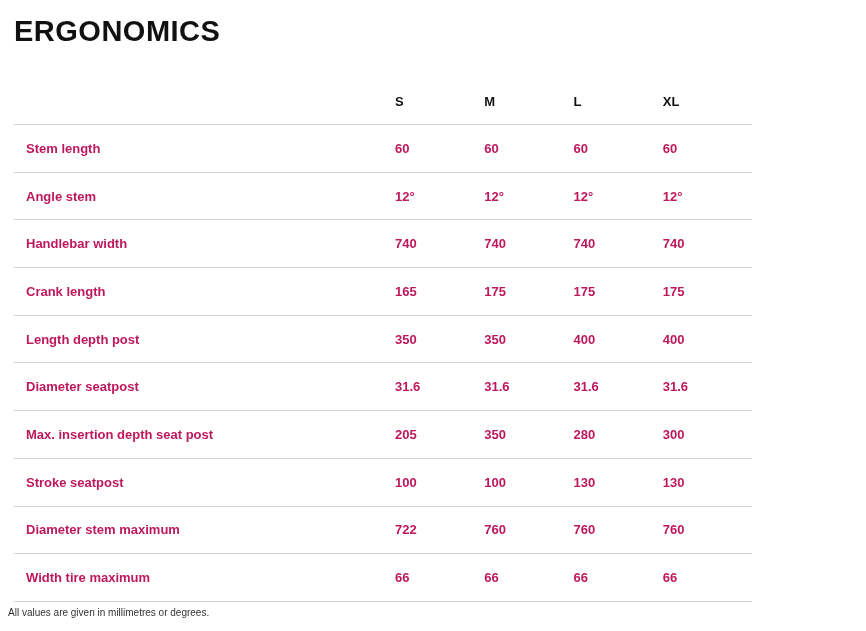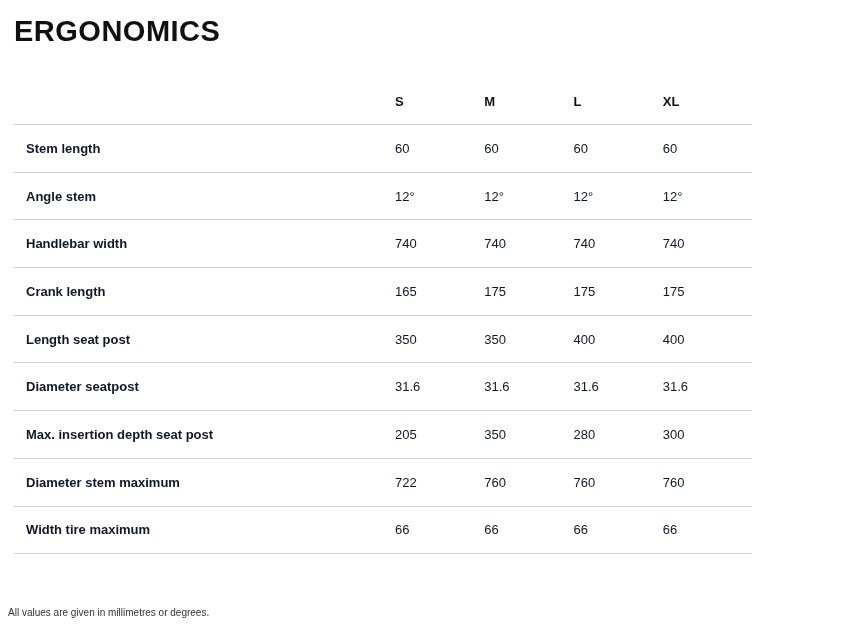--- a/index.html
+++ b/index.html
@@ -49,31 +49,31 @@
     height: 46px;
     font-size: 13px;
     font-weight: bold;
     color: #111111;
     border-bottom: 1px solid #d2d2d2;
   }
   .spec-table tbody td {
     height: 46.7px;
     font-size: 13px;
     border-bottom: 1px solid #d2d2d2;
-    color: #0f172a;
+    color: #be185d;
   }
   .col-label { width: 380px; }
   .col-size  { width: 89px; }
   .label-cell {
     font-weight: bold;
     color: #111111;
     padding-left: 12px !important;
   }
   .value-cell {
-    font-weight: normal;
+    font-weight: bold;
     color: #222222;
   }
   .head-label { padding-left: 12px !important; }
   .footnote {
     position: absolute;
     left: 8px;
     top: 607px;
     font-size: 10px;
     color: #333333;
   }
@@ -125,39 +125,46 @@
         <td class="value-cell">740</td>
       </tr>
       <tr>
         <td class="label-cell">Crank length</td>
         <td class="value-cell">165</td>
         <td class="value-cell">175</td>
         <td class="value-cell">175</td>
         <td class="value-cell">175</td>
       </tr>
       <tr>
-        <td class="label-cell">Length seat post</td>
+        <td class="label-cell">Length depth post</td>
         <td class="value-cell">350</td>
         <td class="value-cell">350</td>
         <td class="value-cell">400</td>
         <td class="value-cell">400</td>
       </tr>
       <tr>
         <td class="label-cell">Diameter seatpost</td>
         <td class="value-cell">31.6</td>
         <td class="value-cell">31.6</td>
         <td class="value-cell">31.6</td>
         <td class="value-cell">31.6</td>
       </tr>
       <tr>
         <td class="label-cell">Max. insertion depth seat post</td>
         <td class="value-cell">205</td>
         <td class="value-cell">350</td>
         <td class="value-cell">280</td>
         <td class="value-cell">300</td>
+      </tr>
+      <tr>
+        <td class="label-cell">Stroke seatpost</td>
+        <td class="value-cell">100</td>
+        <td class="value-cell">100</td>
+        <td class="value-cell">130</td>
+        <td class="value-cell">130</td>
       </tr>
       <tr>
         <td class="label-cell">Diameter stem maximum</td>
         <td class="value-cell">722</td>
         <td class="value-cell">760</td>
         <td class="value-cell">760</td>
         <td class="value-cell">760</td>
       </tr>
       <tr>
         <td class="label-cell">Width tire maximum</td>

